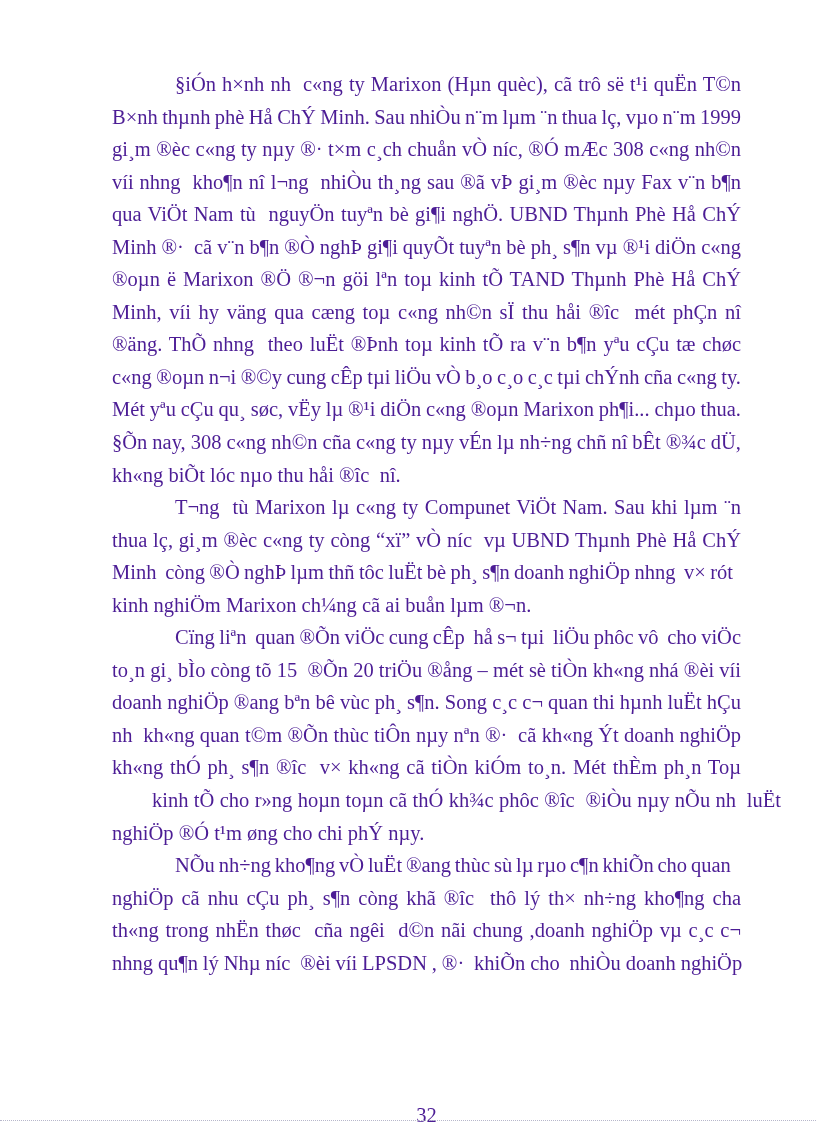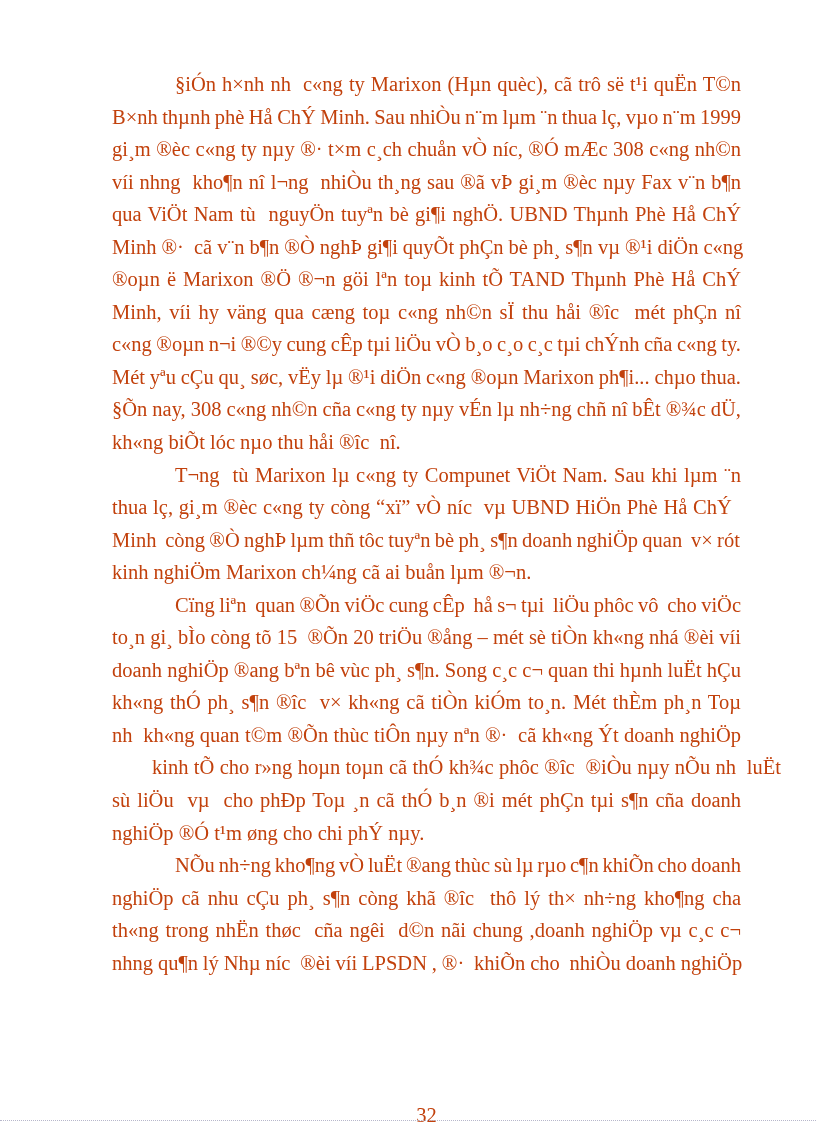--- a/index.html
+++ b/index.html
@@ -7,21 +7,21 @@
     padding: 0;
     background: #ffffff;
   }
   .page {
     position: relative;
     width: 816px;
     height: 1123px;
     background: #ffffff;
     overflow: hidden;
     font-family: "Liberation Serif", "DejaVu Serif", serif;
-    color: #c2410c;
+    color: #4c1d95;
   }
   .content {
     position: absolute;
     left: 112px;
     top: 68px;
     width: 629px;
   }
   .line {
     white-space: pre;
     font-size: 20.5px;
@@ -53,40 +53,40 @@
 </head>
 <body>
 
 <div class="page">
   <div class="content">
       <div class="line indent justify" style="word-spacing: 0.918527px;"><span>§iÓn h×nh nh  c«ng ty Marixon (Hµn quèc), cã trô së t¹i quËn T©n</span></div>
       <div class="line justify" style="word-spacing: -0.716667px;"><span>B×nh thµnh phè Hå ChÝ Minh. Sau nhiÒu n¨m lµm ¨n thua lç, vµo n¨m 1999</span></div>
       <div class="line justify" style="word-spacing: 0.392708px;"><span>gi¸m ®èc c«ng ty nµy ®· t×m c¸ch chuån vÒ níc, ®Ó mÆc 308 c«ng nh©n</span></div>
       <div class="line justify" style="word-spacing: 0.846507px; text-align: right;"><span>víi nhng  kho¶n nî l¬ng  nhiÒu th¸ng sau ®ã vÞ gi¸m ®èc nµy Fax v¨n b¶n</span></div>
       <div class="line justify" style="word-spacing: 1.22545px;"><span>qua ViÖt Nam tù  nguyÖn tuyªn bè gi¶i nghÖ. UBND Thµnh Phè Hå ChÝ</span></div>
-      <div class="line justify" style="word-spacing: -0.0946691px;"><span>Minh ®·  cã v¨n b¶n ®Ò nghÞ gi¶i quyÕt phÇn bè ph¸ s¶n vµ ®¹i diÖn c«ng</span></div>
+      <div class="line justify" style="word-spacing: -0.0946691px;"><span>Minh ®·  cã v¨n b¶n ®Ò nghÞ gi¶i quyÕt tuyªn bè ph¸ s¶n vµ ®¹i diÖn c«ng</span></div>
       <div class="line justify" style="word-spacing: 1.88393px;"><span>®oµn ë Marixon ®Ö ®¬n göi lªn toµ kinh tÕ TAND Thµnh Phè Hå ChÝ</span></div>
       <div class="line justify" style="word-spacing: 2.57031px;"><span>Minh, víi hy väng qua cæng toµ c«ng nh©n sÏ thu håi ®îc  mét phÇn nî</span></div>
+      <div class="line justify" style="word-spacing: 1.66016px;"><span>®äng. ThÕ nhng  theo luËt ®Þnh toµ kinh tÕ ra v¨n b¶n yªu cÇu tæ chøc</span></div>
       <div class="line justify" style="word-spacing: -0.655273px;"><span>c«ng ®oµn n¬i ®©y cung cÊp tµi liÖu vÒ b¸o c¸o c¸c tµi chÝnh cña c«ng ty.</span></div>
       <div class="line justify" style="word-spacing: -0.335938px;"><span>Mét yªu cÇu qu¸ søc, vËy lµ ®¹i diÖn c«ng ®oµn Marixon ph¶i... chµo thua.</span></div>
       <div class="line justify" style="word-spacing: -0.137695px;"><span>§Õn nay, 308 c«ng nh©n cña c«ng ty nµy vÉn lµ nh÷ng chñ nî bÊt ®¾c dÜ,</span></div>
       <div class="line"><span>kh«ng biÕt lóc nµo thu håi ®îc  nî.</span></div>
       <div class="line indent justify" style="word-spacing: 1.35938px;"><span>T¬ng  tù Marixon lµ c«ng ty Compunet ViÖt Nam. Sau khi lµm ¨n</span></div>
-      <div class="line justify" style="word-spacing: 0.697266px;"><span>thua lç, gi¸m ®èc c«ng ty còng “xï” vÒ níc  vµ UBND HiÖn Phè Hå ChÝ</span></div>
-      <div class="line justify" style="word-spacing: -0.77114px;"><span>Minh  còng ®Ò nghÞ lµm thñ tôc tuyªn bè ph¸ s¶n doanh nghiÖp quan  v× rót</span></div>
+      <div class="line justify" style="word-spacing: 0.697266px;"><span>thua lç, gi¸m ®èc c«ng ty còng “xï” vÒ níc  vµ UBND Thµnh Phè Hå ChÝ</span></div>
+      <div class="line justify" style="word-spacing: -0.77114px;"><span>Minh  còng ®Ò nghÞ lµm thñ tôc luËt bè ph¸ s¶n doanh nghiÖp nhng  v× rót</span></div>
       <div class="line"><span>kinh nghiÖm Marixon ch¼ng cã ai buån lµm ®¬n.</span></div>
       <div class="line indent justify" style="word-spacing: -0.766493px;"><span>Cïng liªn  quan ®Õn viÖc cung cÊp  hå s¬ tµi  liÖu phôc vô  cho viÖc</span></div>
       <div class="line justify" style="word-spacing: 0.0208333px;"><span>to¸n gi¸ bÌo còng tõ 15  ®Õn 20 triÖu ®ång – mét sè tiÒn kh«ng nhá ®èi víi</span></div>
       <div class="line justify" style="word-spacing: 0.003125px;"><span>doanh nghiÖp ®ang bªn bê vùc ph¸ s¶n. Song c¸c c¬ quan thi hµnh luËt hÇu</span></div>
+      <div class="line justify" style="word-spacing: 0.211914px;"><span>nh  kh«ng quan t©m ®Õn thùc tiÔn nµy nªn ®·  cã kh«ng Ýt doanh nghiÖp</span></div>
       <div class="line justify" style="word-spacing: 1.6375px;"><span>kh«ng thÓ ph¸ s¶n ®îc  v× kh«ng cã tiÒn kiÓm to¸n. Mét thÈm ph¸n Toµ</span></div>
-      <div class="line justify" style="word-spacing: 0.211914px;"><span>nh  kh«ng quan t©m ®Õn thùc tiÔn nµy nªn ®·  cã kh«ng Ýt doanh nghiÖp</span></div>
       <div class="line justify" style="word-spacing: 0.261029px; margin-left: 40px;"><span>kinh tÕ cho r»ng hoµn toµn cã thÓ kh¾c phôc ®îc  ®iÒu nµy nÕu nh  luËt</span></div>
-      <div class="line justify" style="word-spacing: 1.8342px;"><span>sù liÖu  vµ  cho phÐp Toµ ¸n cã thÓ b¸n ®i mét phÇn tµi s¶n cña doanh</span></div>
       <div class="line"><span>nghiÖp ®Ó t¹m øng cho chi phÝ nµy.</span></div>
-      <div class="line indent justify" style="word-spacing: -1.32091px;"><span>NÕu nh÷ng kho¶ng vÒ luËt ®ang thùc sù lµ rµo c¶n khiÕn cho doanh</span></div>
+      <div class="line indent justify" style="word-spacing: -1.32091px;"><span>NÕu nh÷ng kho¶ng vÒ luËt ®ang thùc sù lµ rµo c¶n khiÕn cho quan</span></div>
       <div class="line justify" style="word-spacing: 2.87292px;"><span>nghiÖp cã nhu cÇu ph¸ s¶n còng khã ®îc  thô lý th× nh÷ng kho¶ng cha</span></div>
       <div class="line justify" style="word-spacing: 1.61042px;"><span>th«ng trong nhËn thøc  cña ngêi  d©n nãi chung ,doanh nghiÖp vµ c¸c c¬</span></div>
       <div class="line justify" style="word-spacing: -0.238051px;"><span>nhng qu¶n lý Nhµ níc  ®èi víi LPSDN , ®·  khiÕn cho  nhiÒu doanh nghiÖp</span></div>
     </div>
   <div class="footer">
     <span>32</span>
   </div>
   <div class="separator"></div>
 </div>
 

